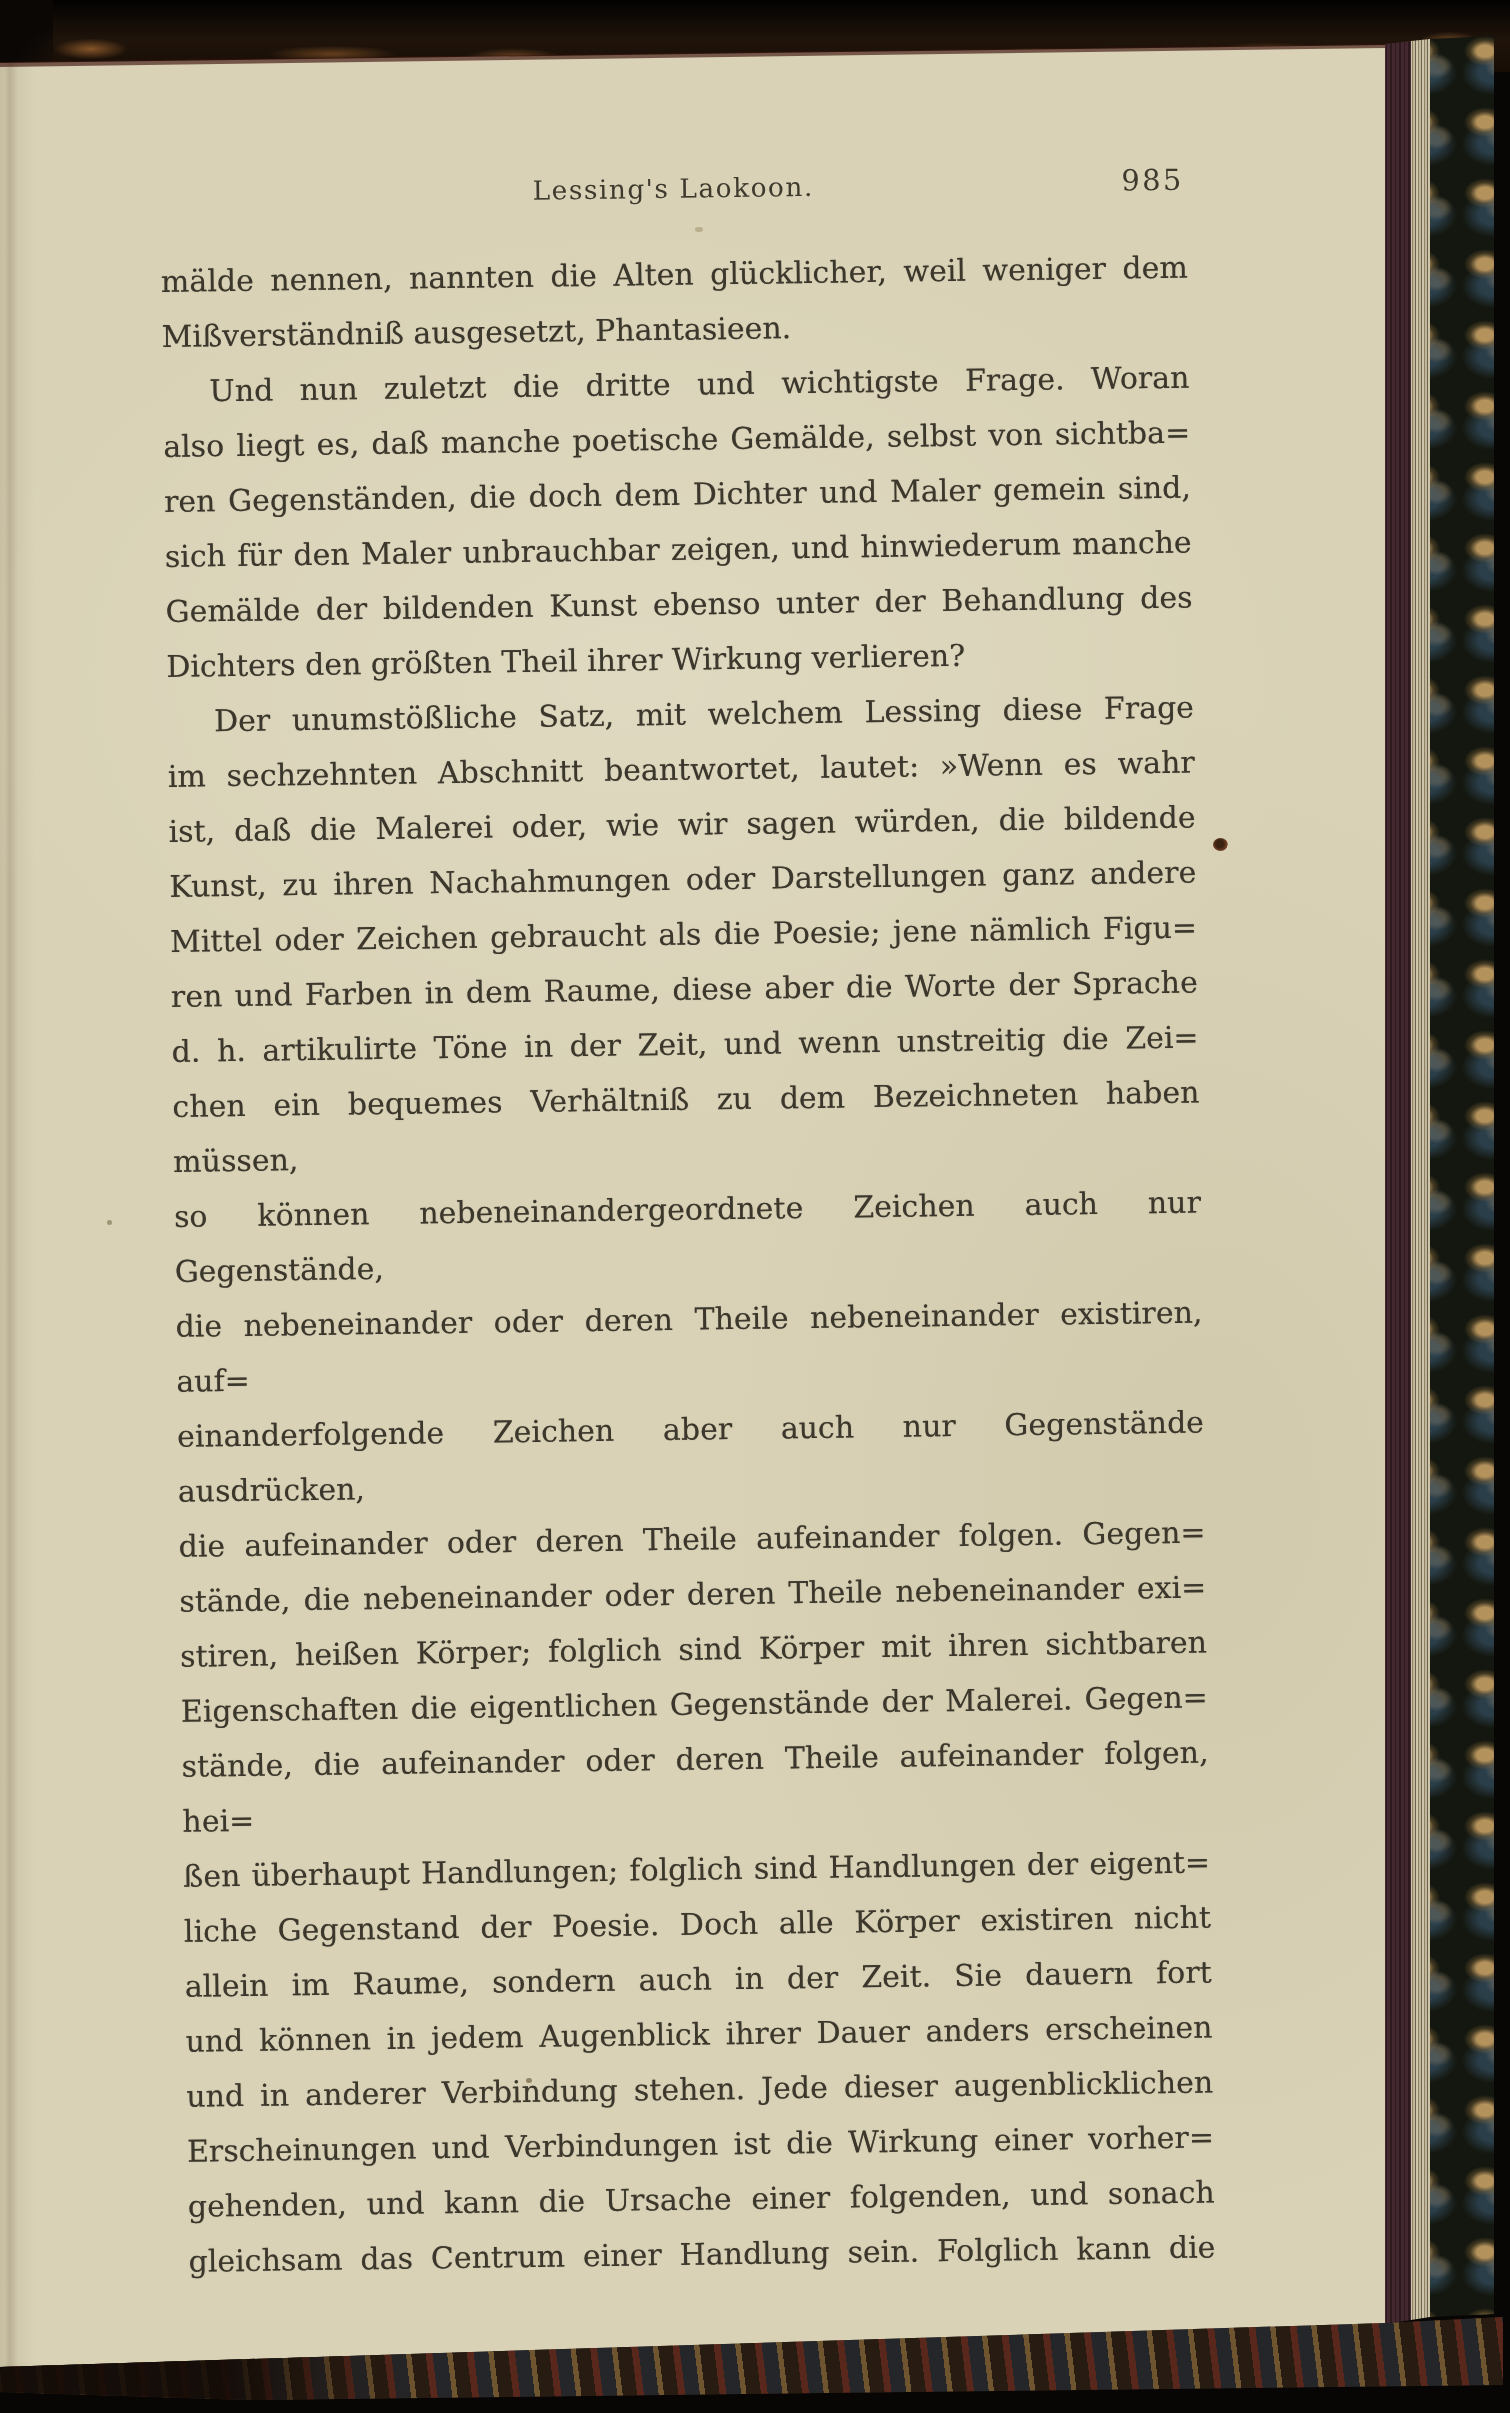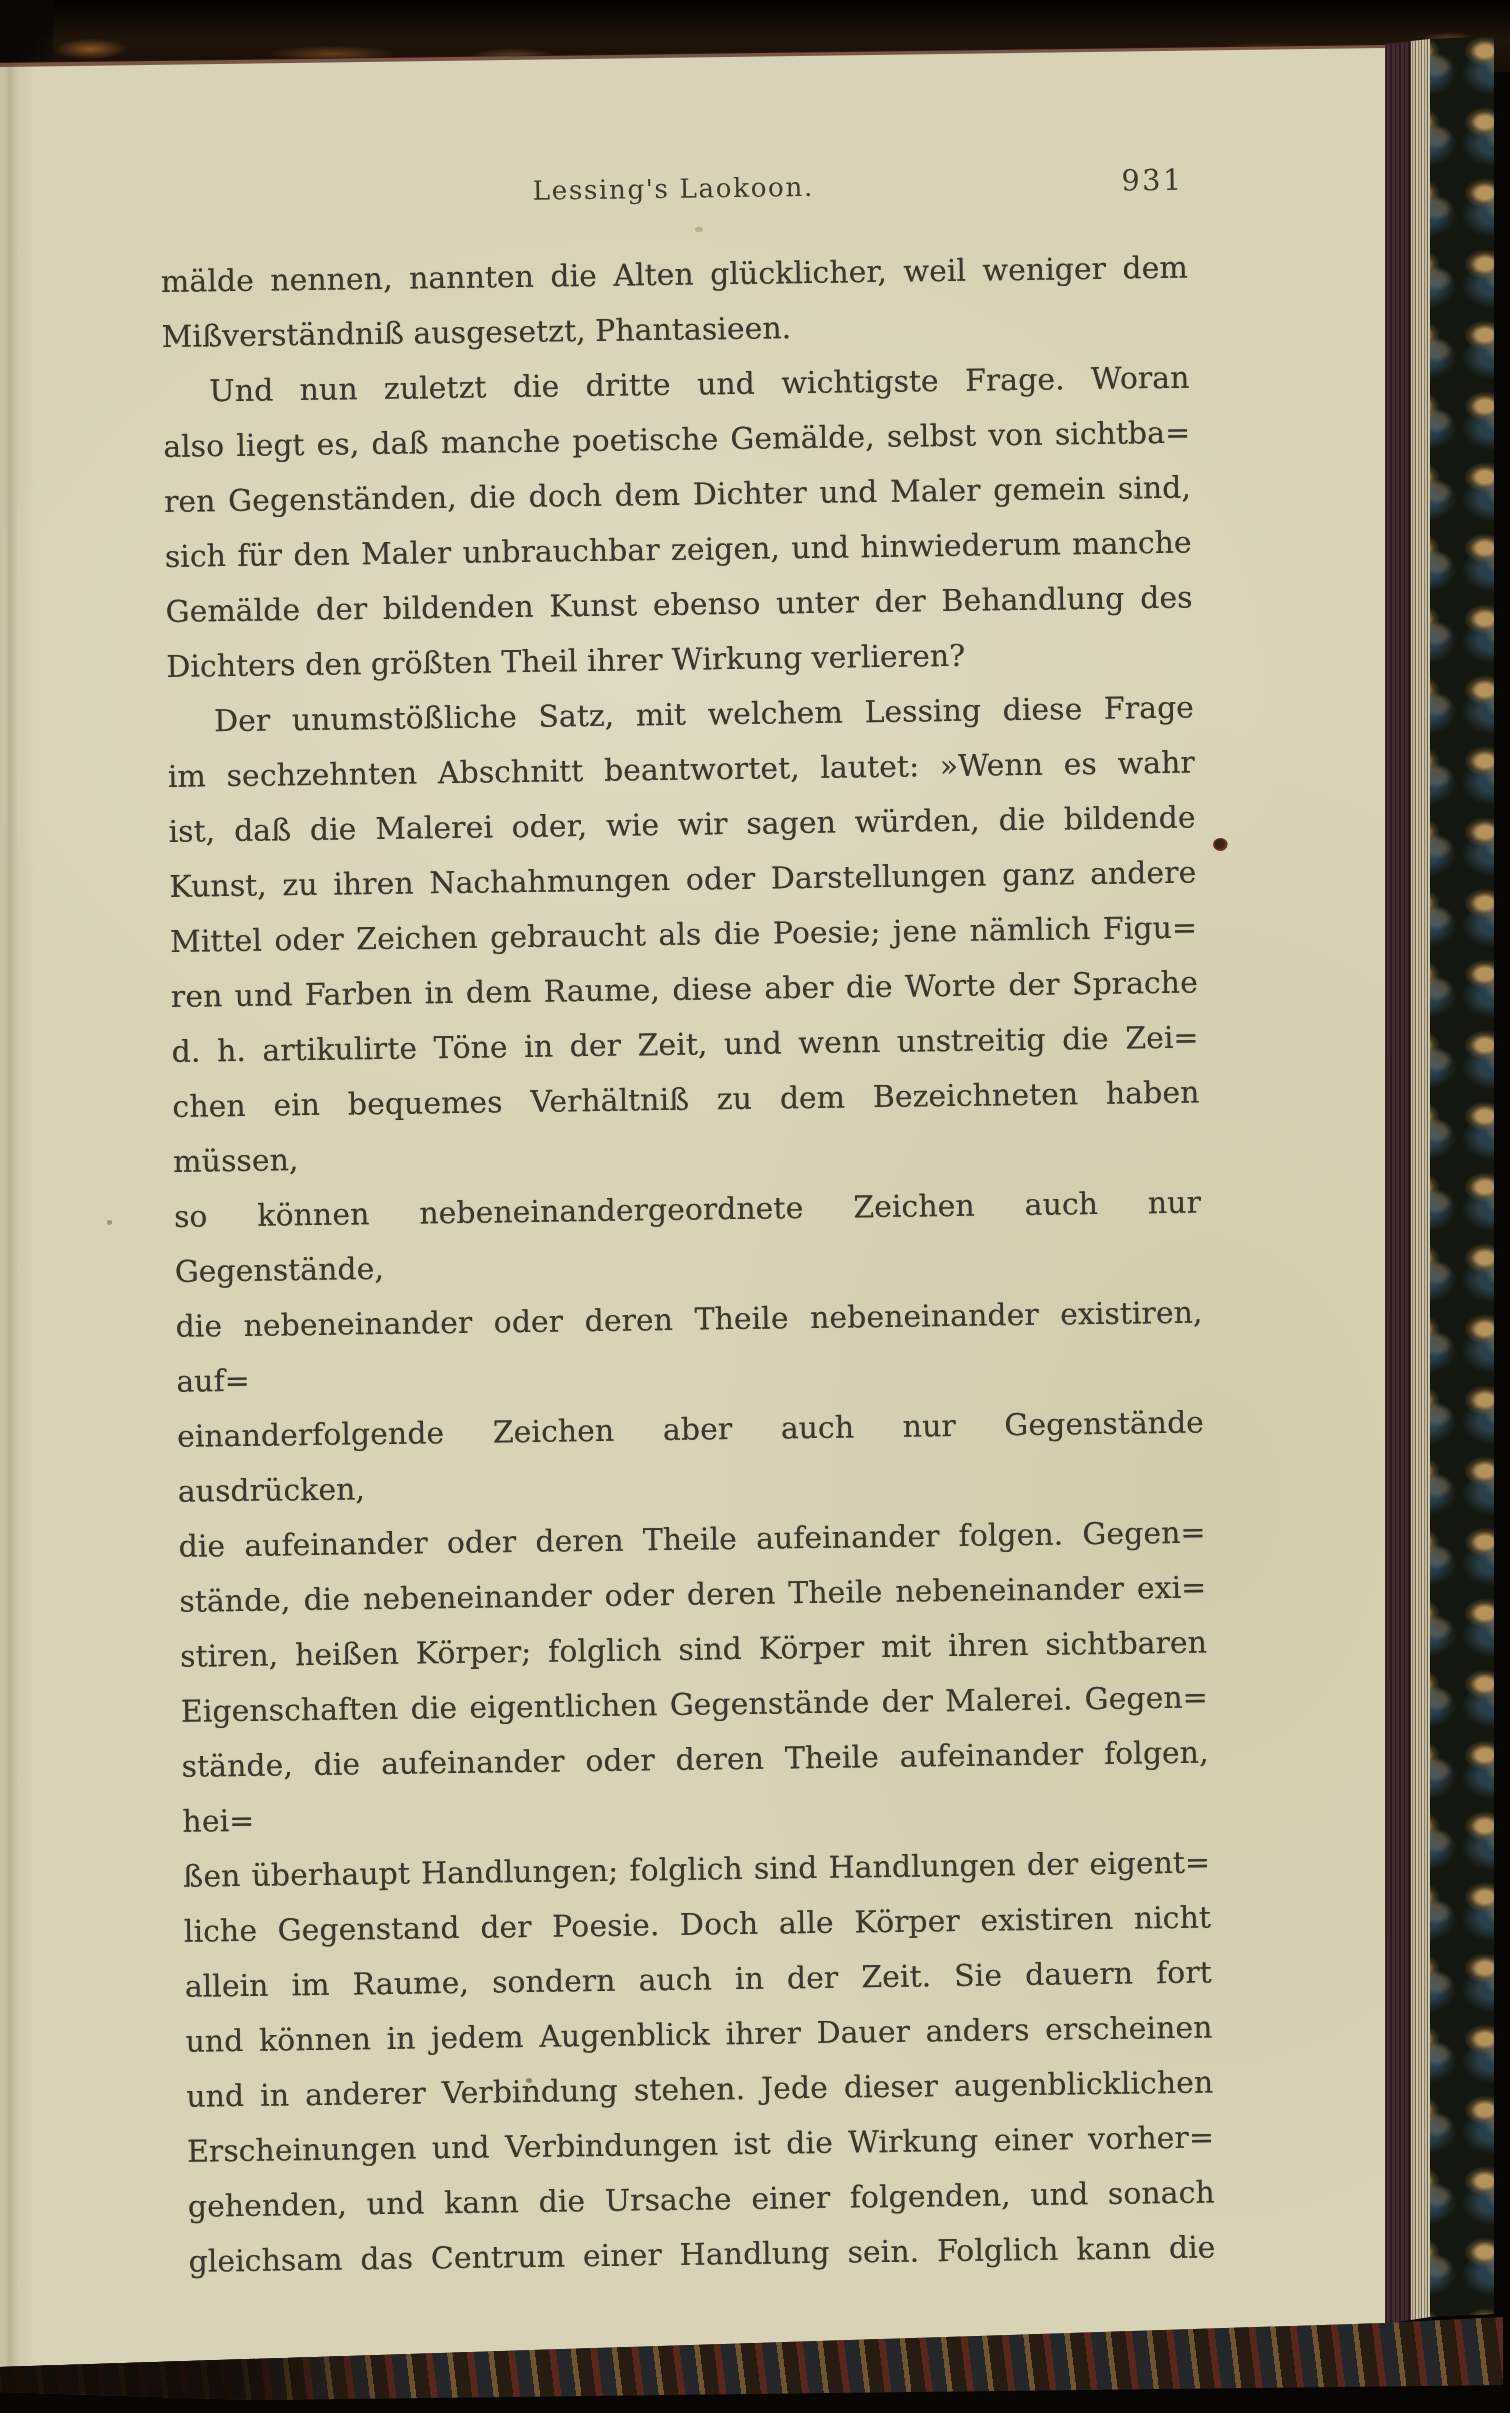--- a/index.html
+++ b/index.html
@@ -96,21 +96,21 @@
   <div class="page"></div>
   <div class="page-top-line"></div>
   <div class="fore-edge"></div>
   <div class="page-stack"></div>
   <div class="marble-right"></div>
   <div class="marble-bottom"></div>
 
   <div class="content">
     <div class="header">
       <span class="title">Lessing's Laokoon.</span>
-      <span class="pagenum">931</span>
+      <span class="pagenum">985</span>
     </div>
     <div class="textblock">
         <div class="line">mälde nennen, nannten die Alten glücklicher, weil weniger dem</div>
         <div class="line end">Mißverständniß ausgesetzt, Phantasieen.</div>
         <div class="line indent">Und nun zuletzt die dritte und wichtigste Frage. Woran</div>
         <div class="line">also liegt es, daß manche poetische Gemälde, selbst von sichtba=</div>
         <div class="line">ren Gegenständen, die doch dem Dichter und Maler gemein sind,</div>
         <div class="line">sich für den Maler unbrauchbar zeigen, und hinwiederum manche</div>
         <div class="line">Gemälde der bildenden Kunst ebenso unter der Behandlung des</div>
         <div class="line end">Dichters den größten Theil ihrer Wirkung verlieren?</div>

